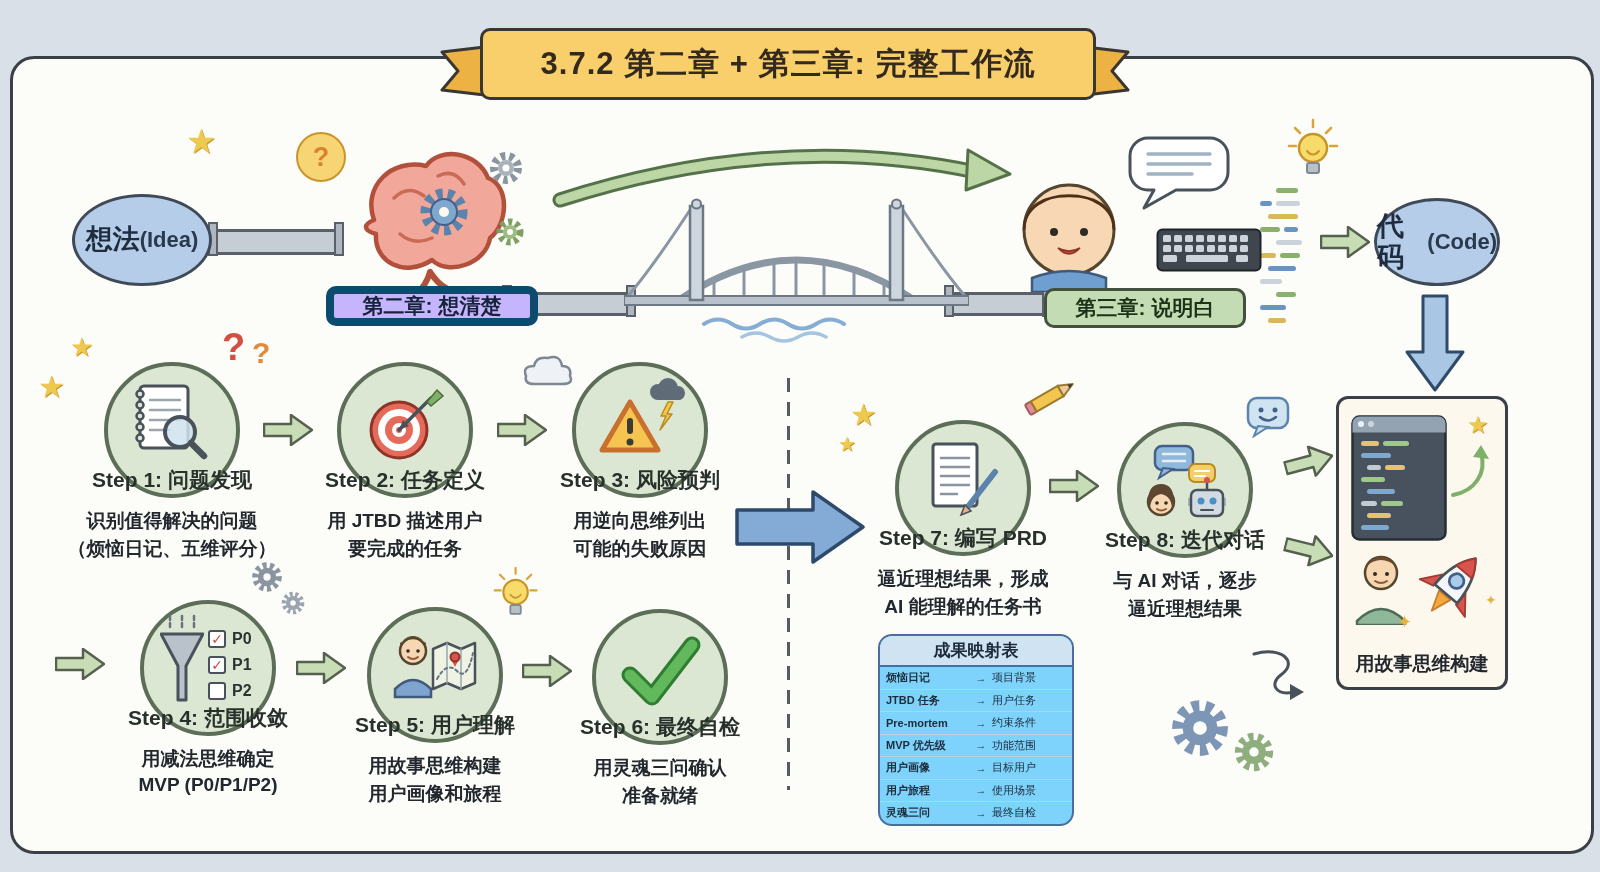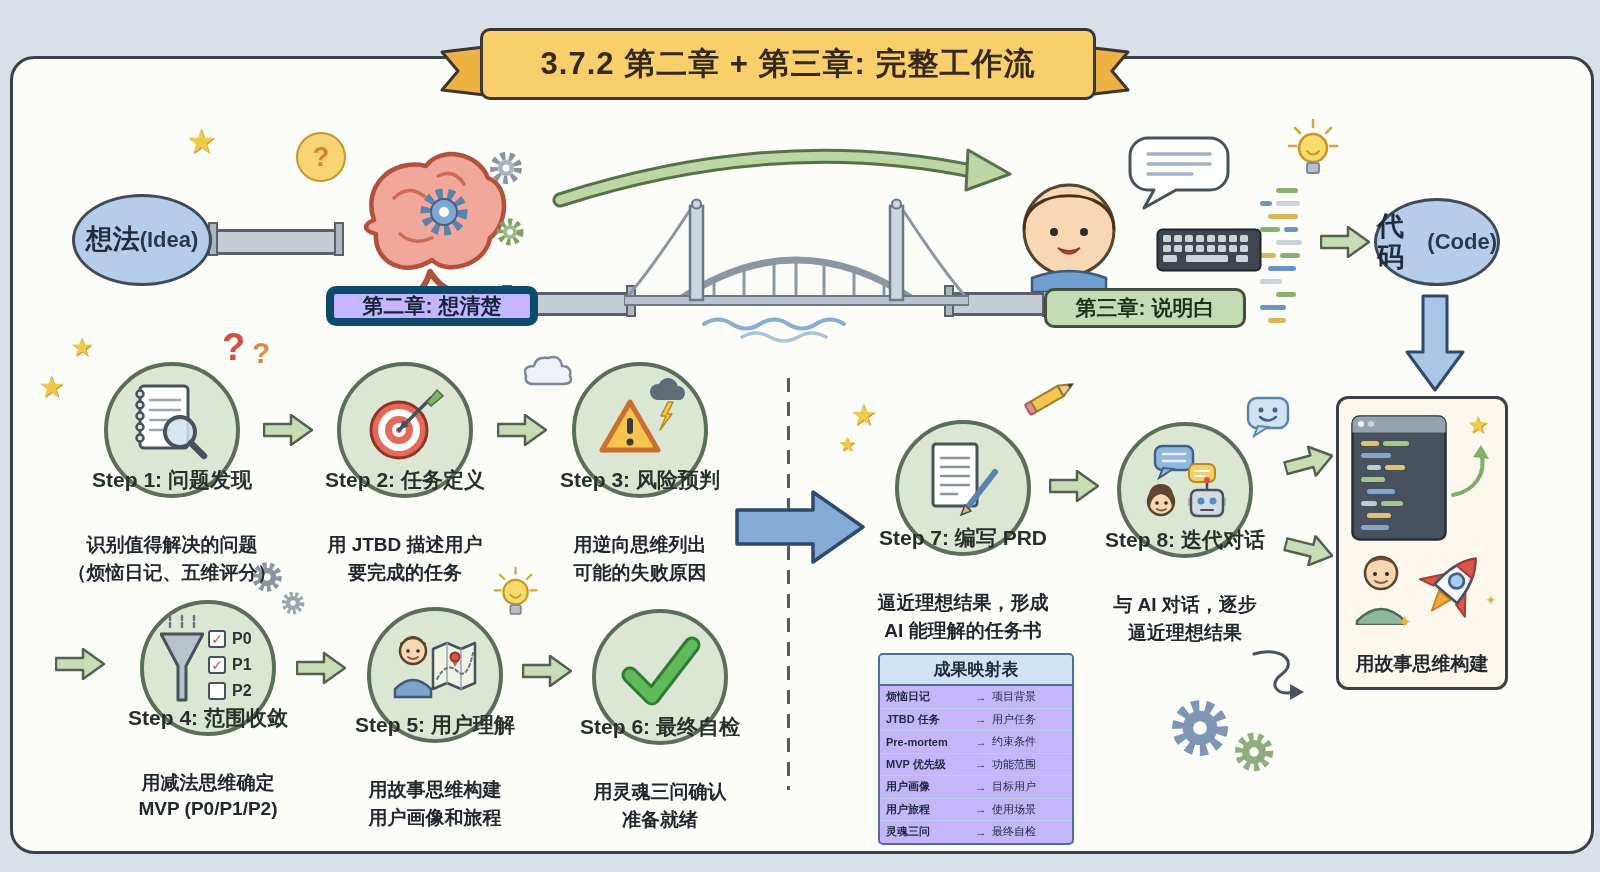--- a/index.html
+++ b/index.html
@@ -28,38 +28,38 @@
         background:#aeb6bf;border:2.5px solid #596069;box-sizing:border-box;}
   .pipe::before{left:-5px}.pipe::after{right:-5px}
   
   .step{width:260px;z-index:4;}
   .circle{position:absolute;left:62px;top:0;width:136px;height:136px;border-radius:50%;
           background:#dbe7d2;border:4px solid #5c6e57;box-sizing:border-box;
           display:flex;align-items:center;justify-content:center;}
   .sicon{margin-top:-12px;}
   .slabel{position:absolute;top:104px;left:-10px;width:280px;text-align:center;
           font-size:21px;font-weight:700;color:#27302b;white-space:nowrap;}
-  .cap{position:absolute;left:-20px;width:300px;text-align:center;font-size:19px;font-weight:600;color:#22282e;white-space:nowrap;margin-top:24px;}
+  .cap{position:absolute;left:-20px;width:300px;text-align:center;font-size:19px;font-weight:600;color:#22282e;white-space:nowrap;}
   .c1{top:146px}.c2{top:174px}
   .chklist{position:absolute;}
   .chk{display:flex;align-items:center;gap:6px;height:26px;}
   .box{width:18px;height:18px;border:2.5px solid #49525b;border-radius:3px;background:#fff;box-sizing:border-box;
        display:flex;align-items:center;justify-content:center;font-size:14px;font-weight:800;color:#cf4b3f;}
   .chklab{font-size:16px;font-weight:700;color:#2a3430;}
   
   .divider{left:787px;top:378px;width:3px;height:412px;z-index:2;
      background-image:repeating-linear-gradient(#565b61 0 14px,transparent 14px 24px);}
   .star{position:absolute;color:#eec94f;text-shadow:1px 1px 0 #c9952b;z-index:3;line-height:1;}
   .sparkle{position:absolute;color:#e8b23f;z-index:3;line-height:1;}
   .qbadge{border-radius:50%;background:#f7d474;border:2.5px solid #c9952b;display:flex;align-items:center;
           justify-content:center;font-weight:800;color:#d9822e;z-index:3;}
   .qred{position:absolute;font-weight:800;z-index:3;line-height:1;}
   
-  .tbl{left:878px;top:634px;width:192px;background:#c4b5fd;border:2.5px solid #4a6f9f;border-radius:5px;
-       overflow:hidden;z-index:6;margin-top:19px;}
+  .tbl{left:878px;top:634px;width:192px;background:#7dd3fc;border:2.5px solid #4a6f9f;border-radius:14px;
+       overflow:hidden;z-index:6;}
   .tbl-title{background:#cfe3f3;border-bottom:2px solid #4a6f9f;font-weight:700;font-size:17px;
        text-align:center;padding:3px 0;color:#1d2b3a;}
   .tbl-row{display:flex;align-items:center;height:21.5px;border-bottom:1.5px solid #b9cfe3;
        padding:0 6px;font-size:11px;color:#1d2b3a;}
   .tbl-row:last-child{border-bottom:none;}
   .tfrom{flex:0 0 84px;font-weight:600;white-space:nowrap;}
   .tarr{flex:0 0 22px;text-align:center;color:#2a3a4e;}
   .tto{flex:1;font-weight:400;white-space:nowrap;}
   
   .rpanel{left:1336px;top:396px;width:166px;height:288px;background:#fdf8ee;border:3px solid #3b4046;

